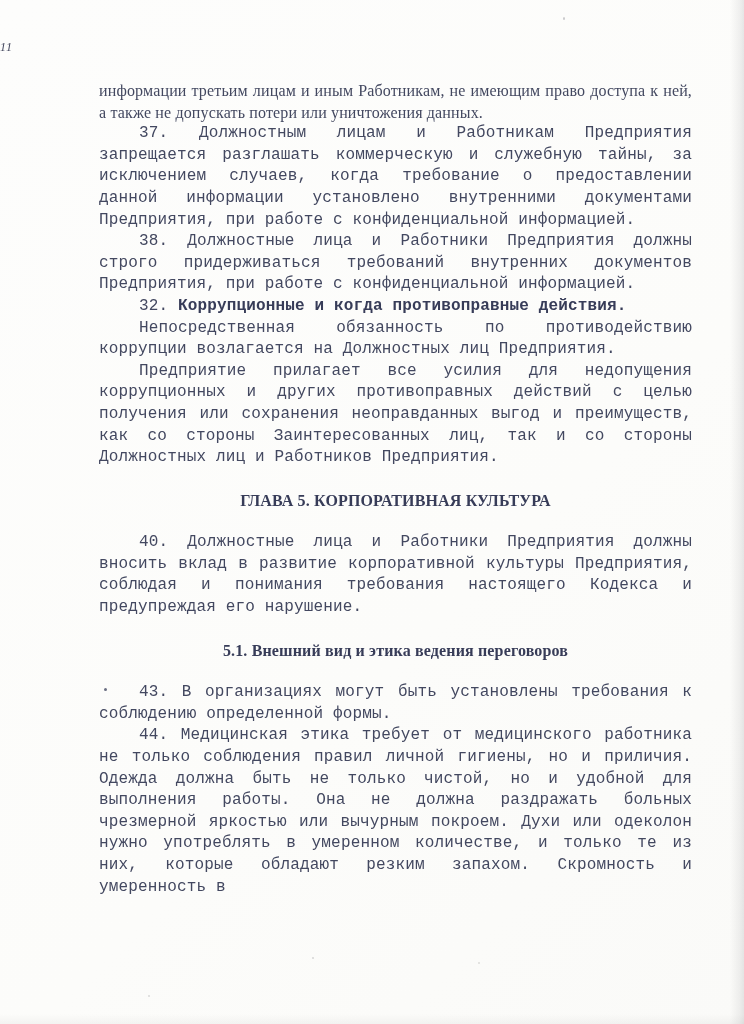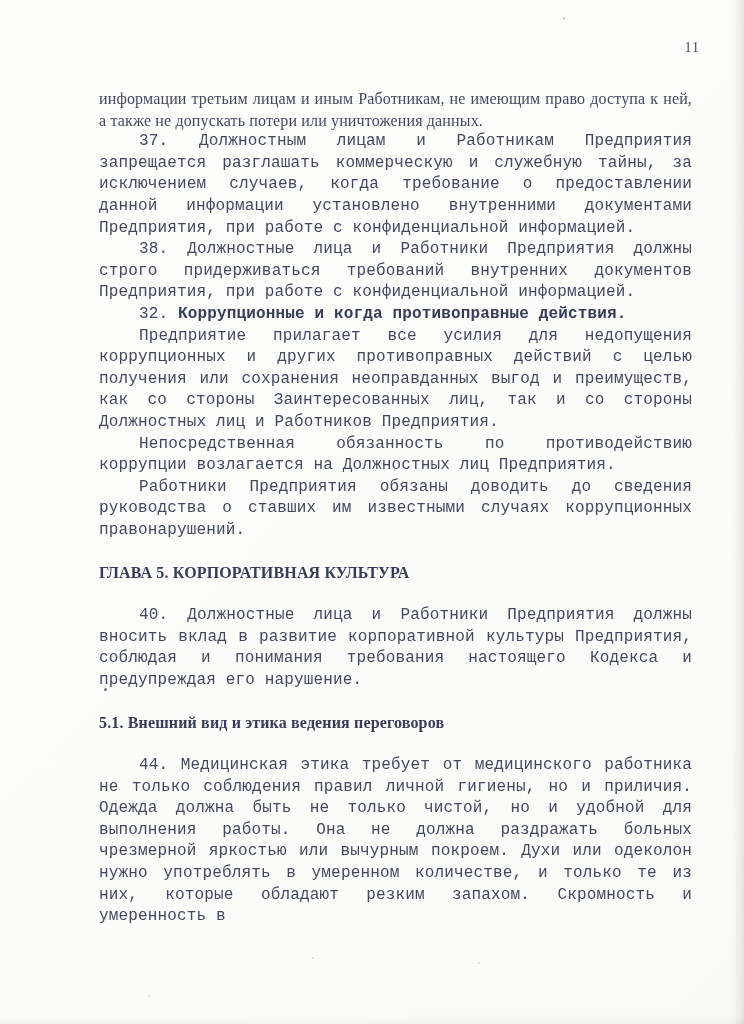--- a/index.html
+++ b/index.html
@@ -15,42 +15,44 @@
     width: 744px;
     height: 1024px;
     background: linear-gradient(135deg, #fdfdfc 0%, #fcfcfa 60%, #fafaf8 100%);
     font-family: "Liberation Serif", "DejaVu Serif", serif;
   }
   .page-number {
     position: absolute;
     top: 40px;
     left: 0;
     width: 700px;
-    text-align: right;
-    font-size: 14px;
+    text-align: left;
+    font-size: 12px;
     color: #454960;
     letter-spacing: 1px;
+    font-style: italic;
   }
   .content {
     position: absolute;
     left: 99px;
-    top: 88px;
+    top: 80px;
     width: 593px;
   }
   .content p {
     margin: 0;
     text-align: justify;
     font-size: 16px;
     line-height: 21.6px;
     color: #434860;
     letter-spacing: 0.15px;
   }
   .content p.indent { text-indent: 40px; font-family: Liberation Mono, monospace; }
   .content p.chapter-heading,
   .content p.section-heading {
+    text-align: center;
     font-weight: bold;
     color: #373c58;
     margin: 21px 0;
     text-indent: 0;
   }
   .content .bold { font-weight: bold; color: #373c58; }
   .edge-right {
     position: absolute;
     top: 0; right: 0;
     width: 14px; height: 100%;
@@ -79,26 +81,26 @@
 <body>
 
 <div class="page">
   <div class="page-number">11</div>
 
   <div class="content" id="content">
       <p class="body"><span>информации третьим лицам и иным Работникам, не имеющим право доступа к ней, а также не допускать потери или уничтожения данных.</span></p>
       <p class="body indent"><span>37. Должностным лицам и Работникам Предприятия запрещается разглашать коммерческую и служебную тайны, за исключением случаев, когда требование о предоставлении данной информации установлено внутренними документами Предприятия, при работе с конфиденциальной информацией.</span></p>
       <p class="body indent"><span>38. Должностные лица и Работники Предприятия должны строго придерживаться требований внутренних документов Предприятия, при работе с конфиденциальной информацией.</span></p>
       <p class="body indent"><span>32. </span><span class="bold">Коррупционные и когда противоправные действия.</span></p>
+      <p class="body indent"><span>Непосредственная обязанность по противодействию коррупции возлагается на Должностных лиц Предприятия.</span></p>
       <p class="body indent"><span>Предприятие прилагает все усилия для недопущения коррупционных и других противоправных действий с целью получения или сохранения неоправданных выгод и преимуществ, как со стороны Заинтересованных лиц, так и со стороны Должностных лиц и Работников Предприятия.</span></p>
-      <p class="body indent"><span>Непосредственная обязанность по противодействию коррупции возлагается на Должностных лиц Предприятия.</span></p>
-      <p class="body indent"><span>Работники Предприятия обязаны доводить до сведения руководства о ставших им известными случаях коррупционных правонарушений.</span></p>
       <p class="chapter-heading"><span class="bold">ГЛАВА 5. КОРПОРАТИВНАЯ КУЛЬТУРА</span></p>
       <p class="body indent"><span>40. Должностные лица и Работники Предприятия должны вносить вклад в развитие корпоративной культуры Предприятия, соблюдая и понимания требования настоящего Кодекса и предупреждая его нарушение.</span></p>
       <p class="section-heading"><span class="bold">5.1. Внешний вид и этика ведения переговоров</span></p>
+      <p class="body indent"><span>43. В организациях могут быть установлены требования к соблюдению определенной формы.</span></p>
       <p class="body indent"><span>44. Медицинская этика требует от медицинского работника не только соблюдения правил личной гигиены, но и приличия. Одежда должна быть не только чистой, но и удобной для выполнения работы. Она не должна раздражать больных чрезмерной яркостью или вычурным покроем. Духи или одеколон нужно употреблять в умеренном количестве, и только те из них, которые обладают резким запахом. Скромность и умеренность в</span></p>
     </div>
 
   <div class="edge-right"></div>
   <div class="edge-bottom"></div>
   <div class="speck speck-a"></div>
   <div class="speck speck-b"></div>
   <div class="speck speck-c"></div>
   <div class="speck speck-d"></div>
   <div class="speck speck-e"></div>

